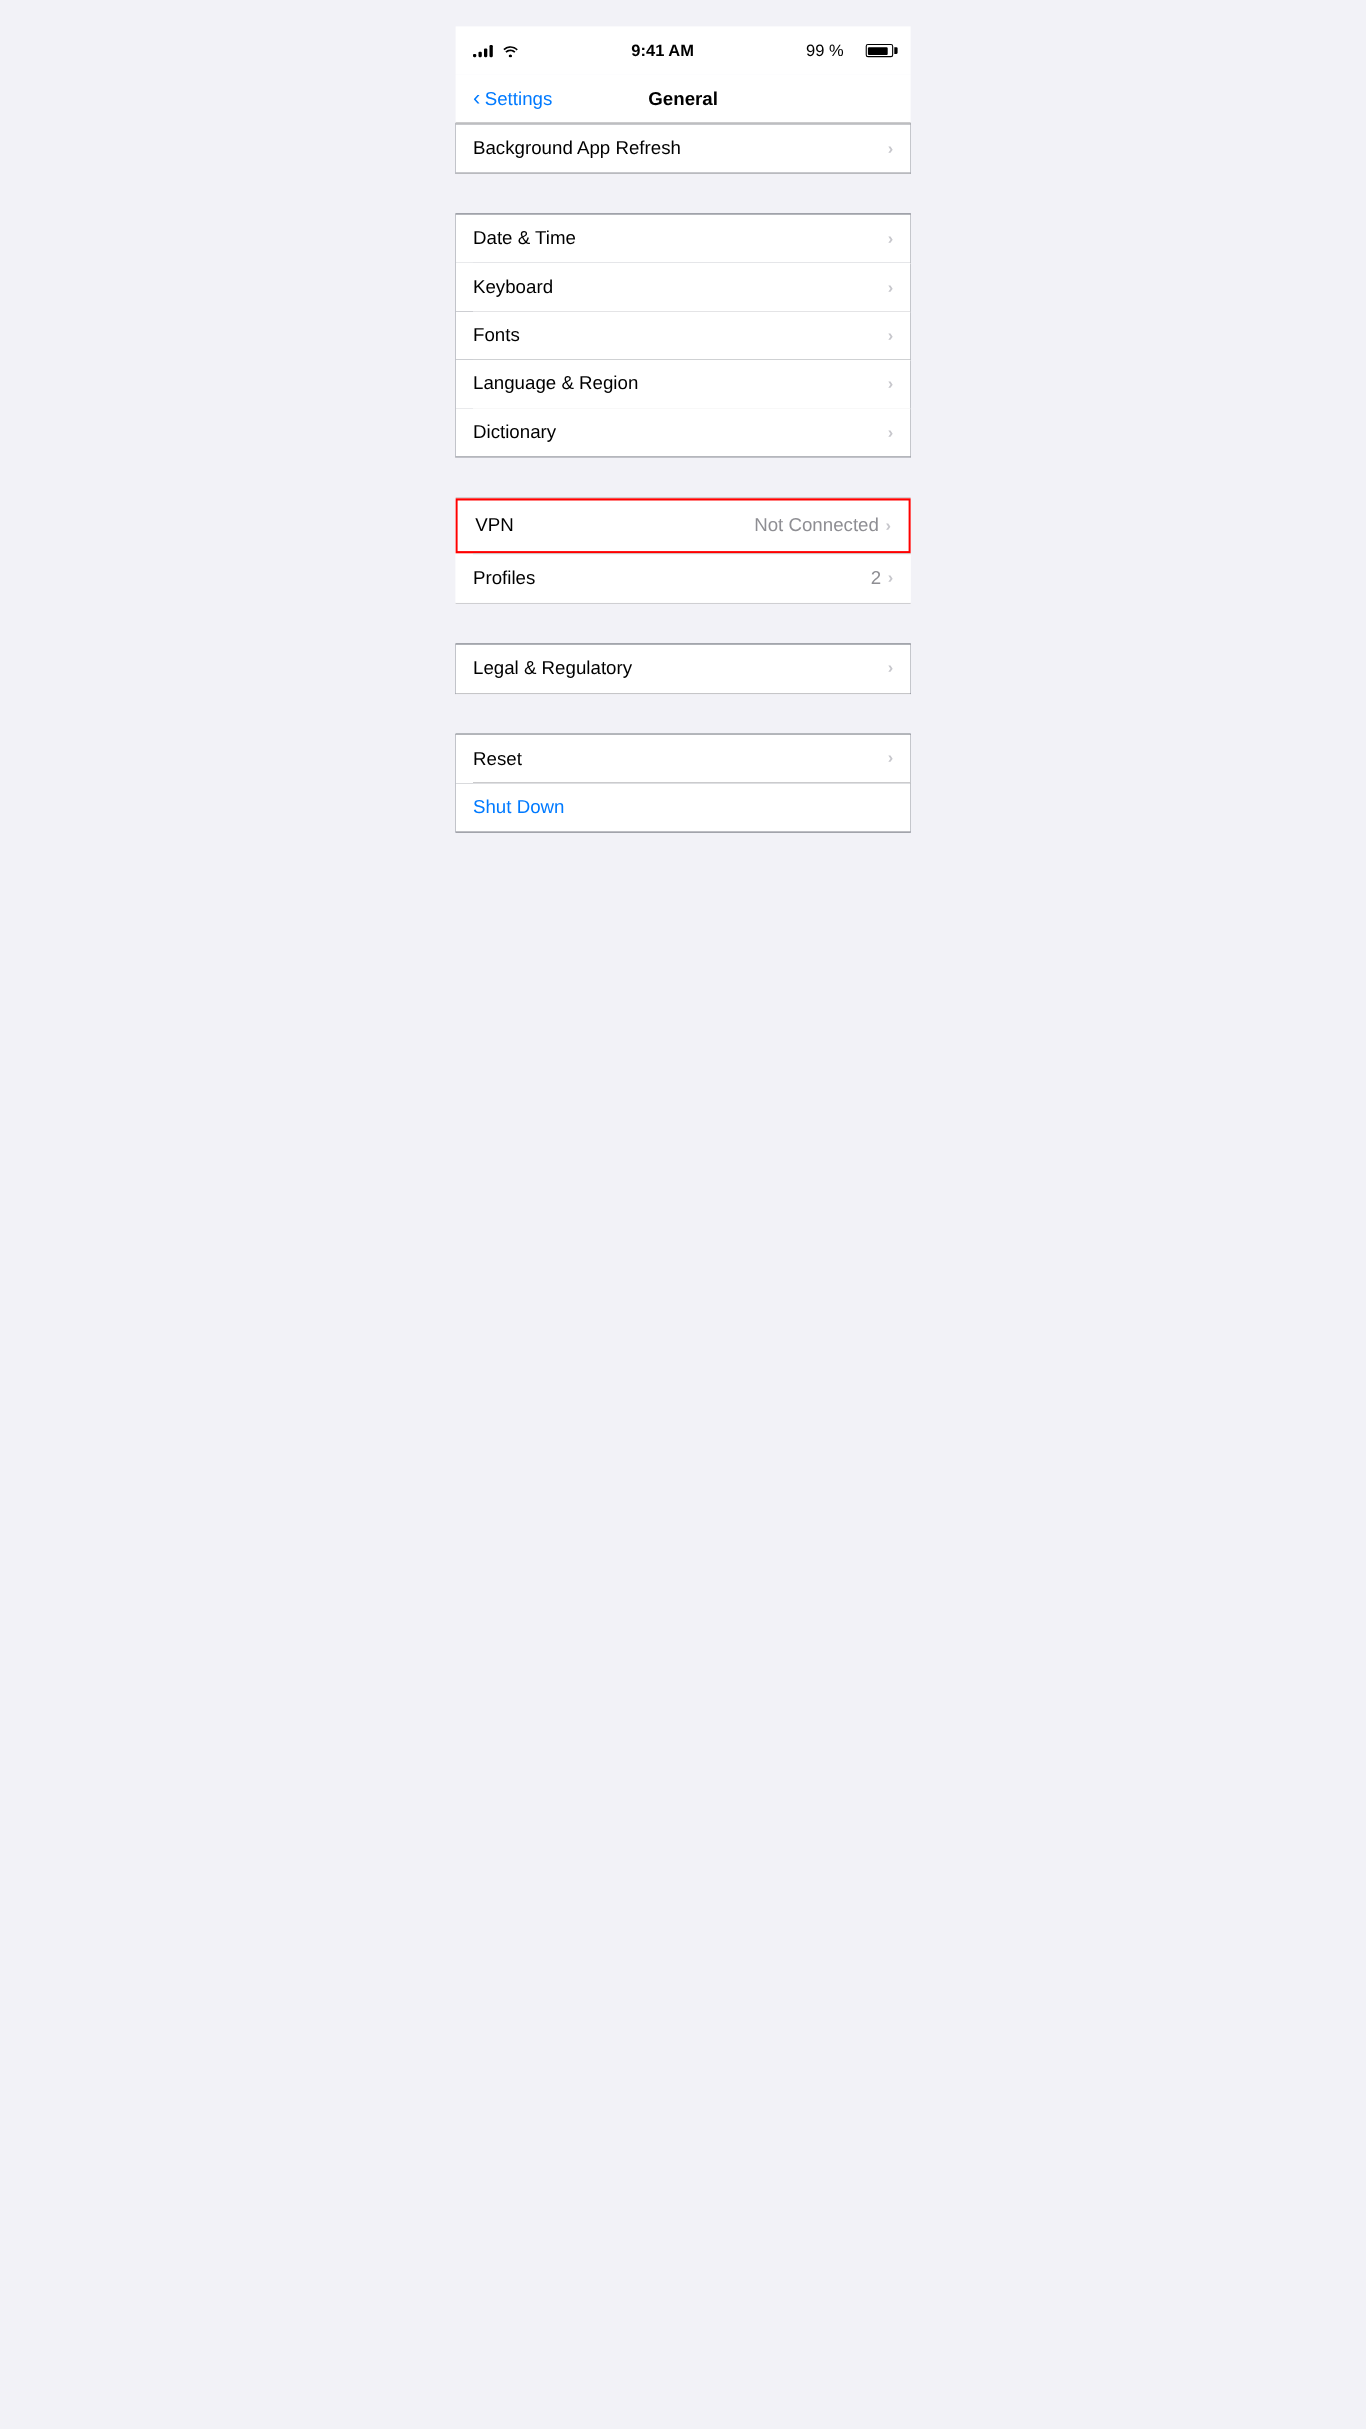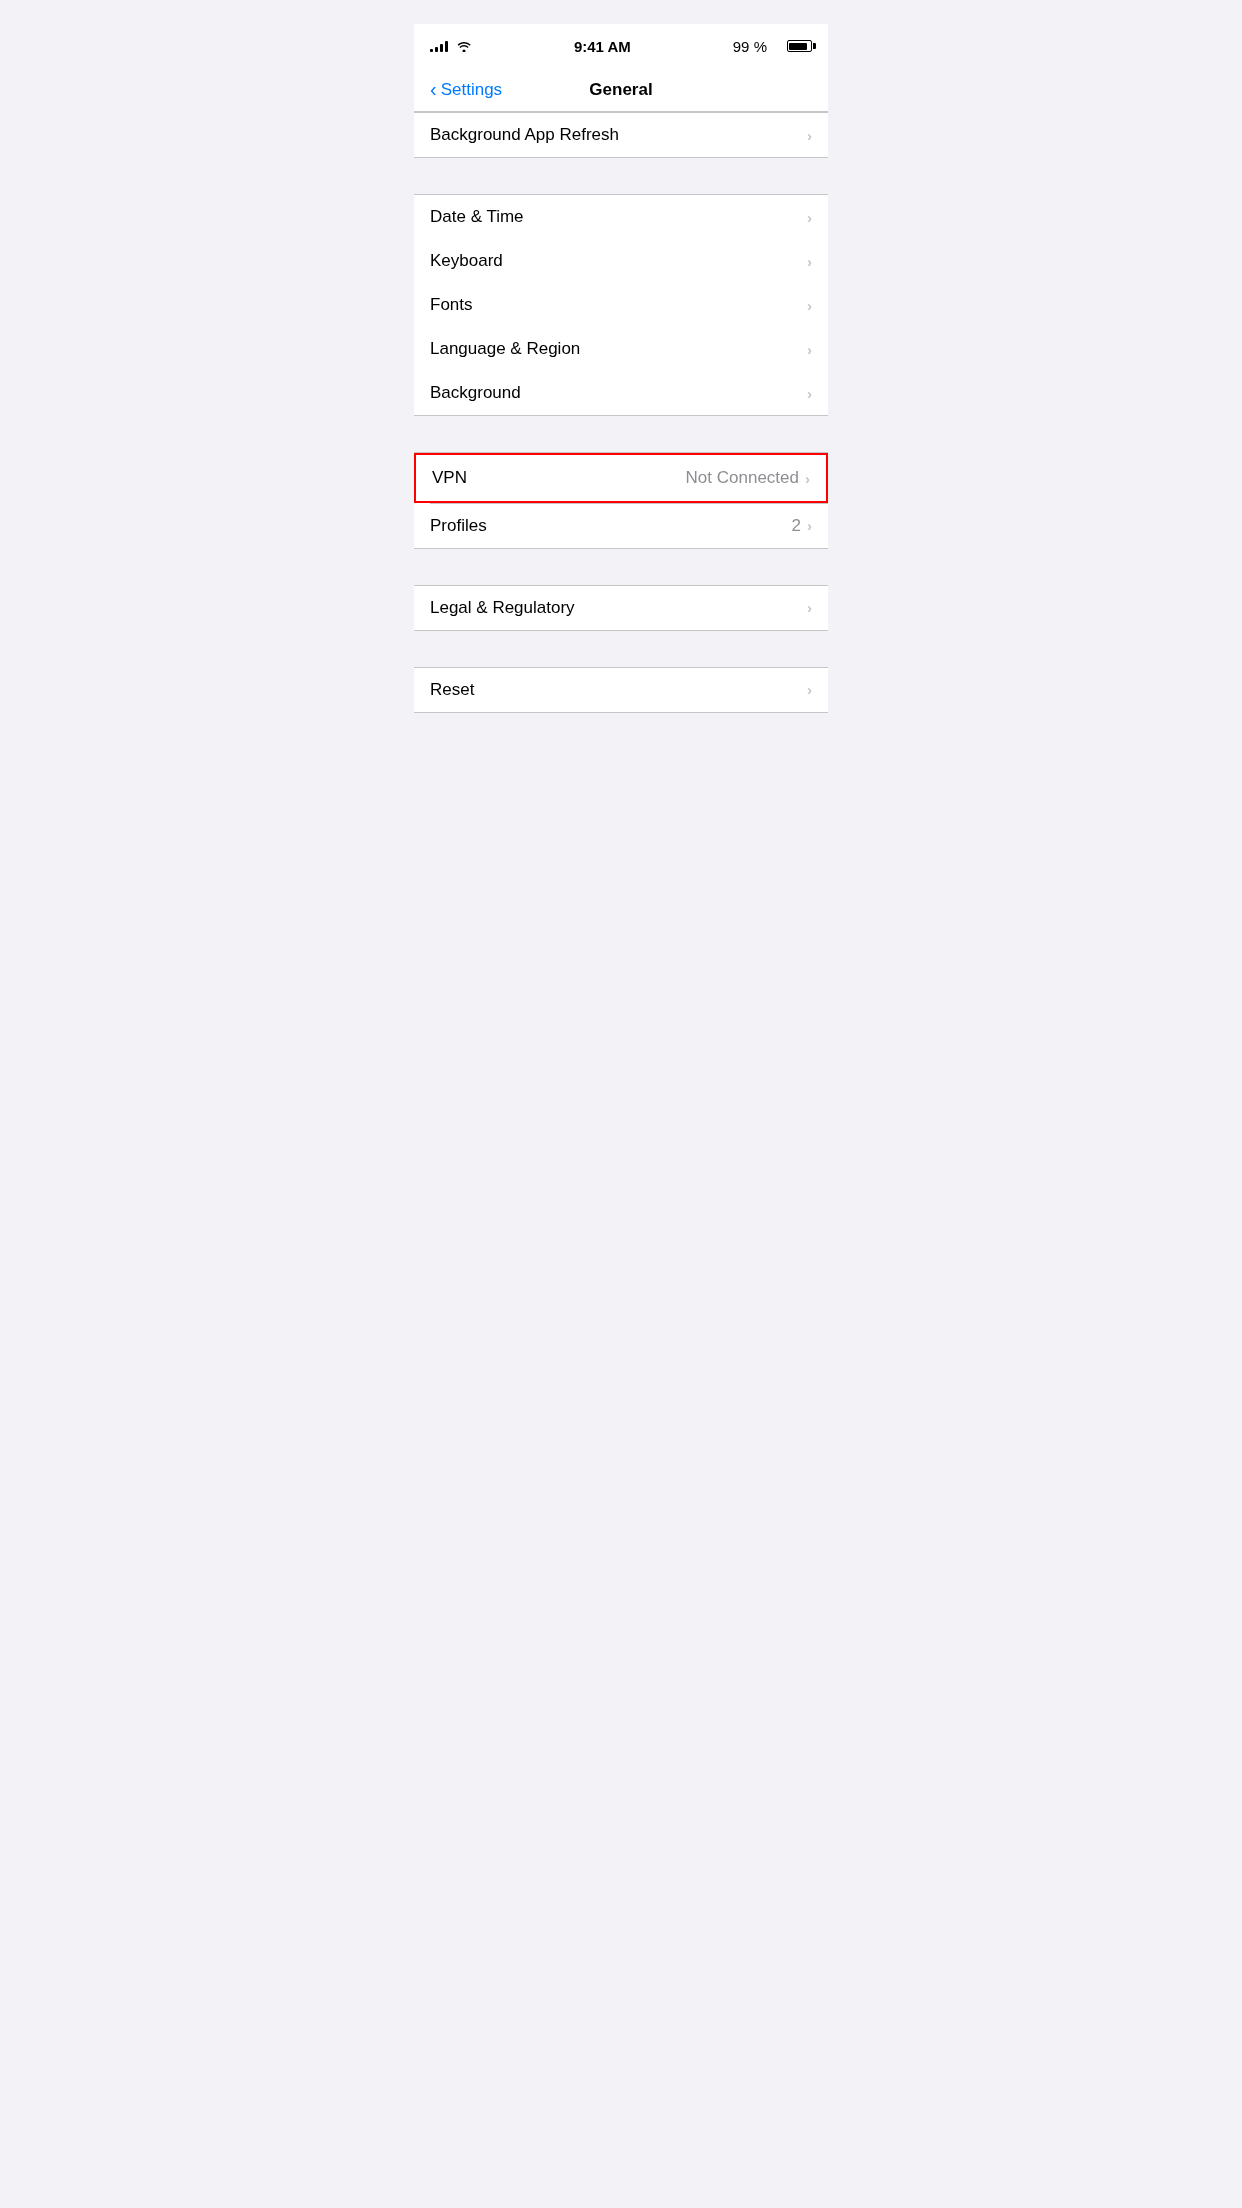--- a/index.html
+++ b/index.html
@@ -279,21 +279,21 @@
         <span class="chevron-right">›</span>
       </div>
     </div>
     <div class="list-item">
       <span class="list-item-label">Language &amp; Region</span>
       <div class="list-item-right">
         <span class="chevron-right">›</span>
       </div>
     </div>
     <div class="list-item">
-      <span class="list-item-label">Background</span>
+      <span class="list-item-label">Dictionary</span>
       <div class="list-item-right">
         <span class="chevron-right">›</span>
       </div>
     </div>
   </div>
 
   <div class="section-spacer"></div>
 
   <div style="background:#fff; border-top: 1px solid #c6c6c8; border-bottom: 1px solid #c6c6c8;">
 
@@ -329,15 +329,18 @@
 
   <div class="section-spacer"></div>
 
   <div class="list-section">
     <div class="list-item">
       <span class="list-item-label">Reset</span>
       <div class="list-item-right">
         <span class="chevron-right">›</span>
       </div>
     </div>
+    <div class="list-item shutdown-item">
+      <span class="shutdown-label">Shut Down</span>
+    </div>
   </div>
 
 </div>
 
 </body></html>

